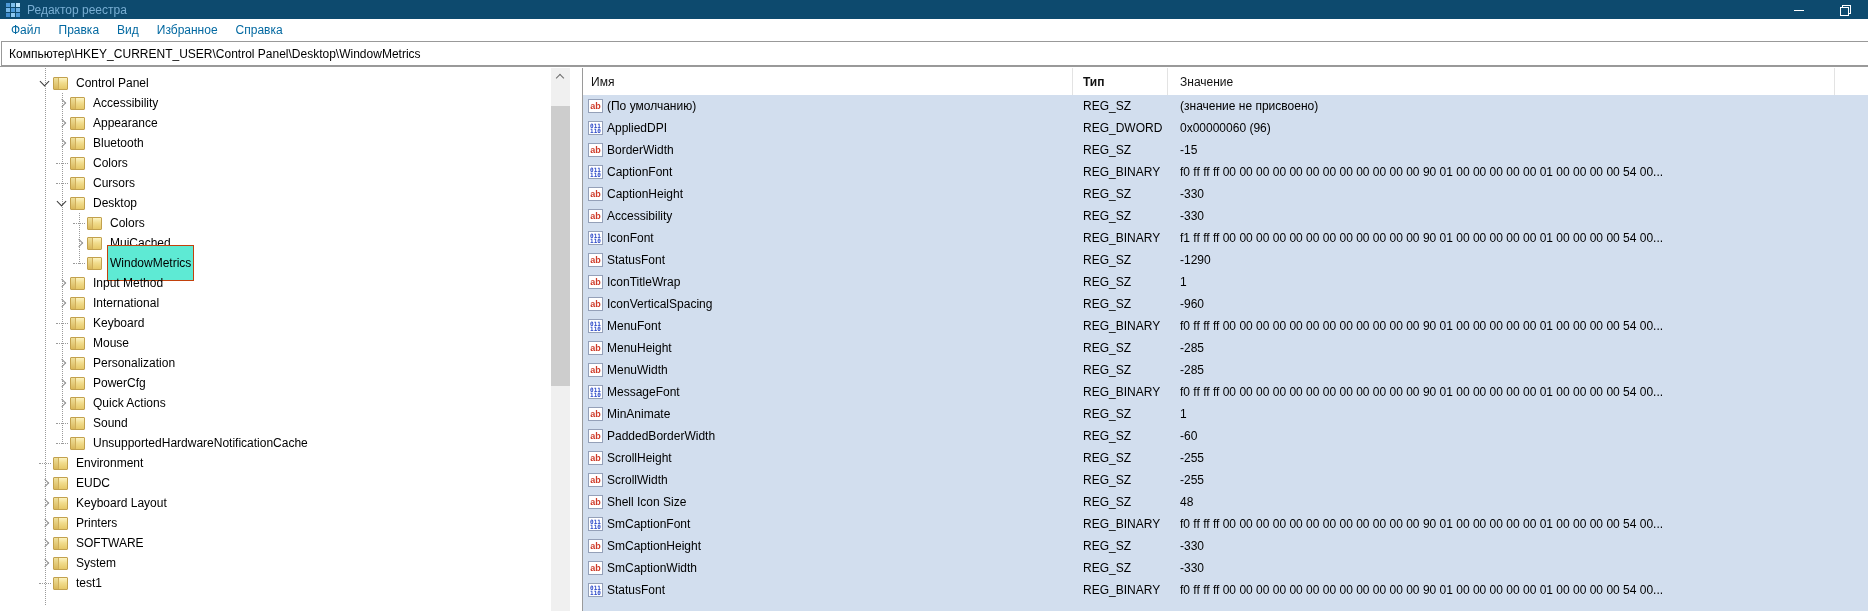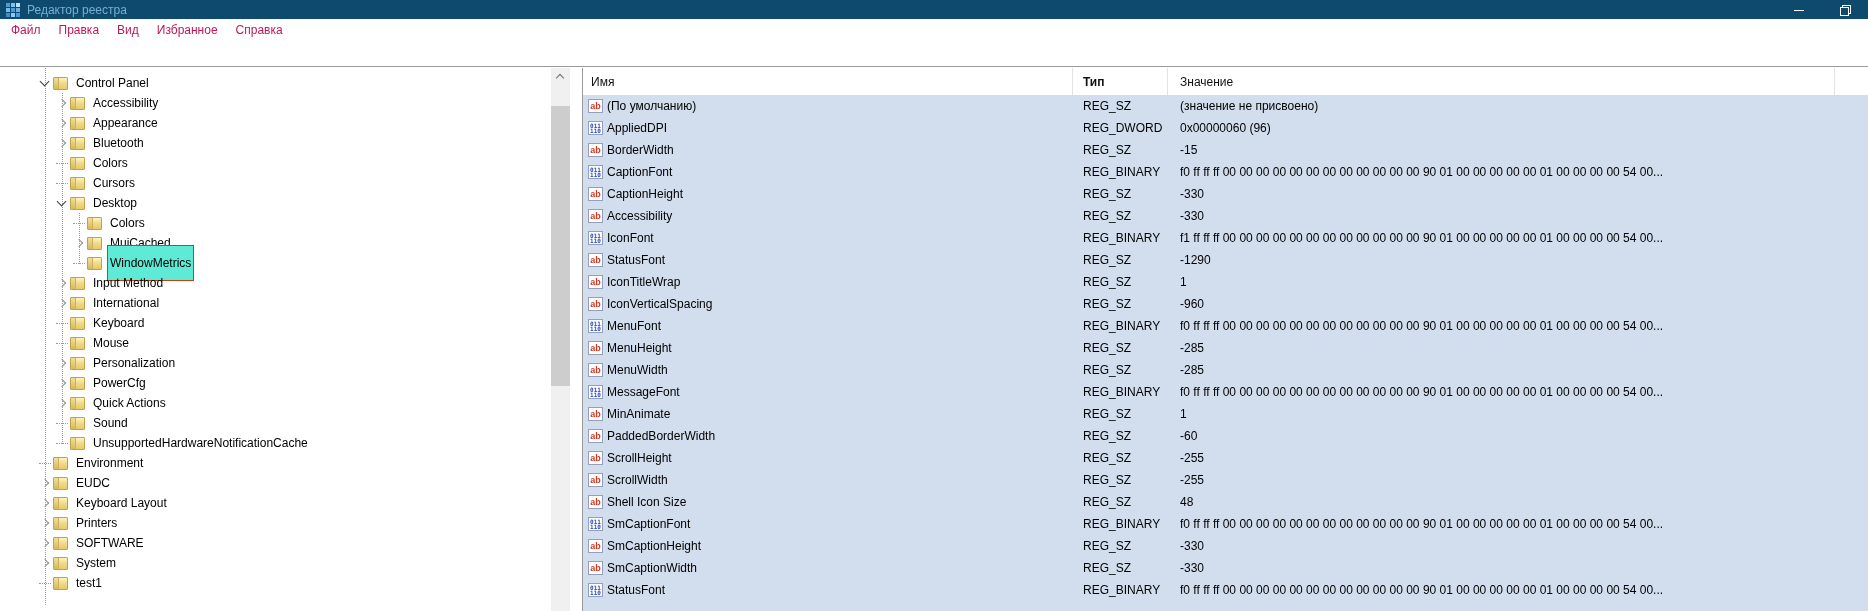--- a/index.html
+++ b/index.html
@@ -23,21 +23,21 @@
   .cap-buttons { position:absolute; right:0; top:0; height:21px; display:flex; }
   .cap-btn { width:46px; height:21px; display:flex; align-items:center; justify-content:center; }
   .min-glyph { width:10px; height:1px; background:#ffffff; }
   .restore-glyph { position:relative; width:11px; height:11px; }
   .restore-glyph::before { content:''; position:absolute; right:0; top:0; width:7px; height:7px; border:1px solid #fff; }
   .restore-glyph::after  { content:''; position:absolute; left:0; bottom:0; width:7px; height:7px; border:1px solid #fff; background:#0d4a6e; }
 
   
   .menubar { position:absolute; left:0; top:21px; right:0; height:19px; background:#fff;
              display:flex; align-items:center; padding-left:2px; }
-  .menu-item { padding:0 9px; height:19px; line-height:19px; color:#be185d; }
+  .menu-item { padding:0 9px; height:19px; line-height:19px; color:#0369a1; }
 
   
   .addressbar { position:absolute; top:41px; left:1px; right:0; height:25px; background:#fff;
                 border:1px solid #999; border-right:none; display:flex; align-items:center;
                 padding-left:7px; white-space:nowrap; }
 
   
   .main { position:absolute; left:0; top:66px; right:0; bottom:0; border-top:1px solid #9a9a9a; }
   .tree-pane { position:absolute; left:0; top:1px; bottom:0; width:582px; background:#fff; overflow:hidden; }
   .splitter  { position:absolute; left:582px; top:1px; bottom:0; width:1px; background:#9a9a9a; }
@@ -125,20 +125,21 @@
   </div>
 
   <div class="menubar">
     <span class="menu-item">Файл</span>
     <span class="menu-item">Правка</span>
     <span class="menu-item">Вид</span>
     <span class="menu-item">Избранное</span>
     <span class="menu-item">Справка</span>
   </div>
 
+  <div class="addressbar">Компьютер\HKEY_CURRENT_USER\Control Panel\Desktop\WindowMetrics</div>
 
   <div class="main">
 
     <div class="tree-pane">
       <div class="tree-items">
         <div class="guide guide-1"></div>
         <div class="guide guide-2"></div>
         <div class="guide guide-3"></div>
       <div class="trow d1">
     <span class="chev chev-expanded"></span>

